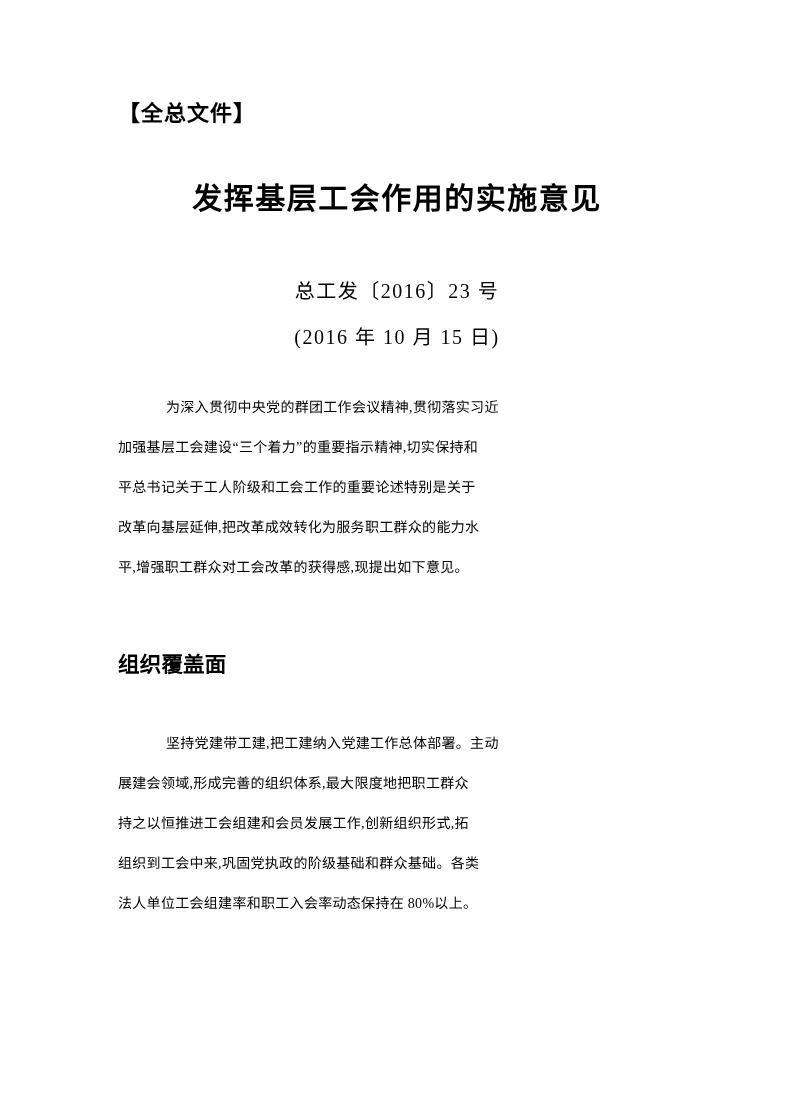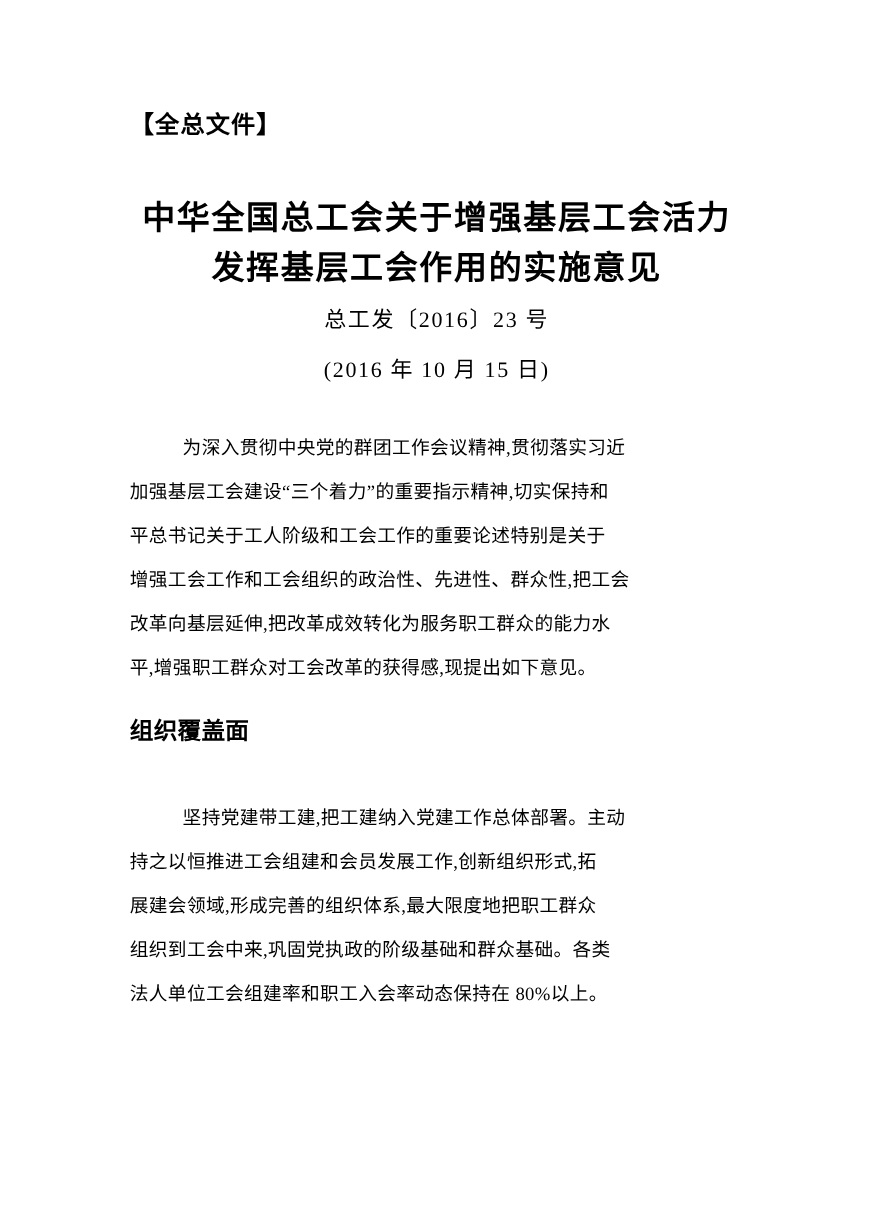--- a/index.html
+++ b/index.html
@@ -69,21 +69,21 @@
     display: block;
     white-space: nowrap;
   }
 
   
   .para {
     position: absolute;
     left: 118px;
     width: 560px;
     font-family: "Liberation Serif", "DejaVu Serif", serif;
-    font-size: 17px;
+    font-size: 14px;
     line-height: 40px;
     letter-spacing: 0.3px;
     text-align: justify;
   }
   .para .ln {
     display: block;
     white-space: nowrap;
   }
   .para .ln.indent {
     text-indent: 48px;
@@ -126,45 +126,43 @@
   }
 </style>
 </head>
 <body>
 
 <div class="page">
 
   <div class="doc-tag">【全总文件】</div>
 
   <div class="doc-title">
-    <span class="tline">中华全国总工会关于增强基层工会活力</span>
     <span class="tline">发挥基层工会作用的实施意见</span>
   </div>
 
   <div class="doc-meta">
     <span class="mline">总工发〔2016〕23 号</span>
     <span class="mline">(2016 年 10 月 15 日)</span>
   </div>
 
   <div class="para para-intro">
     <span class="ln indent">为深入贯彻中央党的群团工作会议精神,贯彻落实习近</span>
     <span class="ln">加强基层工会建设“三个着力”的重要指示精神,切实保持和</span>
     <span class="ln">平总书记关于工人阶级和工会工作的重要论述特别是关于</span>
-    <span class="ln">增强工会工作和工会组织的政治性、先进性、群众性,把工会</span>
     <span class="ln">改革向基层延伸,把改革成效转化为服务职工群众的能力水</span>
     <span class="ln">平,增强职工群众对工会改革的获得感,现提出如下意见。</span>
   </div>
 
   <div class="section-head">
     <span class="ln">组织覆盖面</span>
   </div>
 
   <div class="para para-one">
     <span class="ln indent">坚持党建带工建,把工建纳入党建工作总体部署。主动</span>
+    <span class="ln">展建会领域,形成完善的组织体系,最大限度地把职工群众</span>
     <span class="ln">持之以恒推进工会组建和会员发展工作,创新组织形式,拓</span>
-    <span class="ln">展建会领域,形成完善的组织体系,最大限度地把职工群众</span>
     <span class="ln">组织到工会中来,巩固党执政的阶级基础和群众基础。各类</span>
     <span class="ln">法人单位工会组建率和职工入会率动态保持在 80%以上。</span>
   </div>
 
   <div class="page-number">1</div>
 
 </div>
 
 </body></html>

